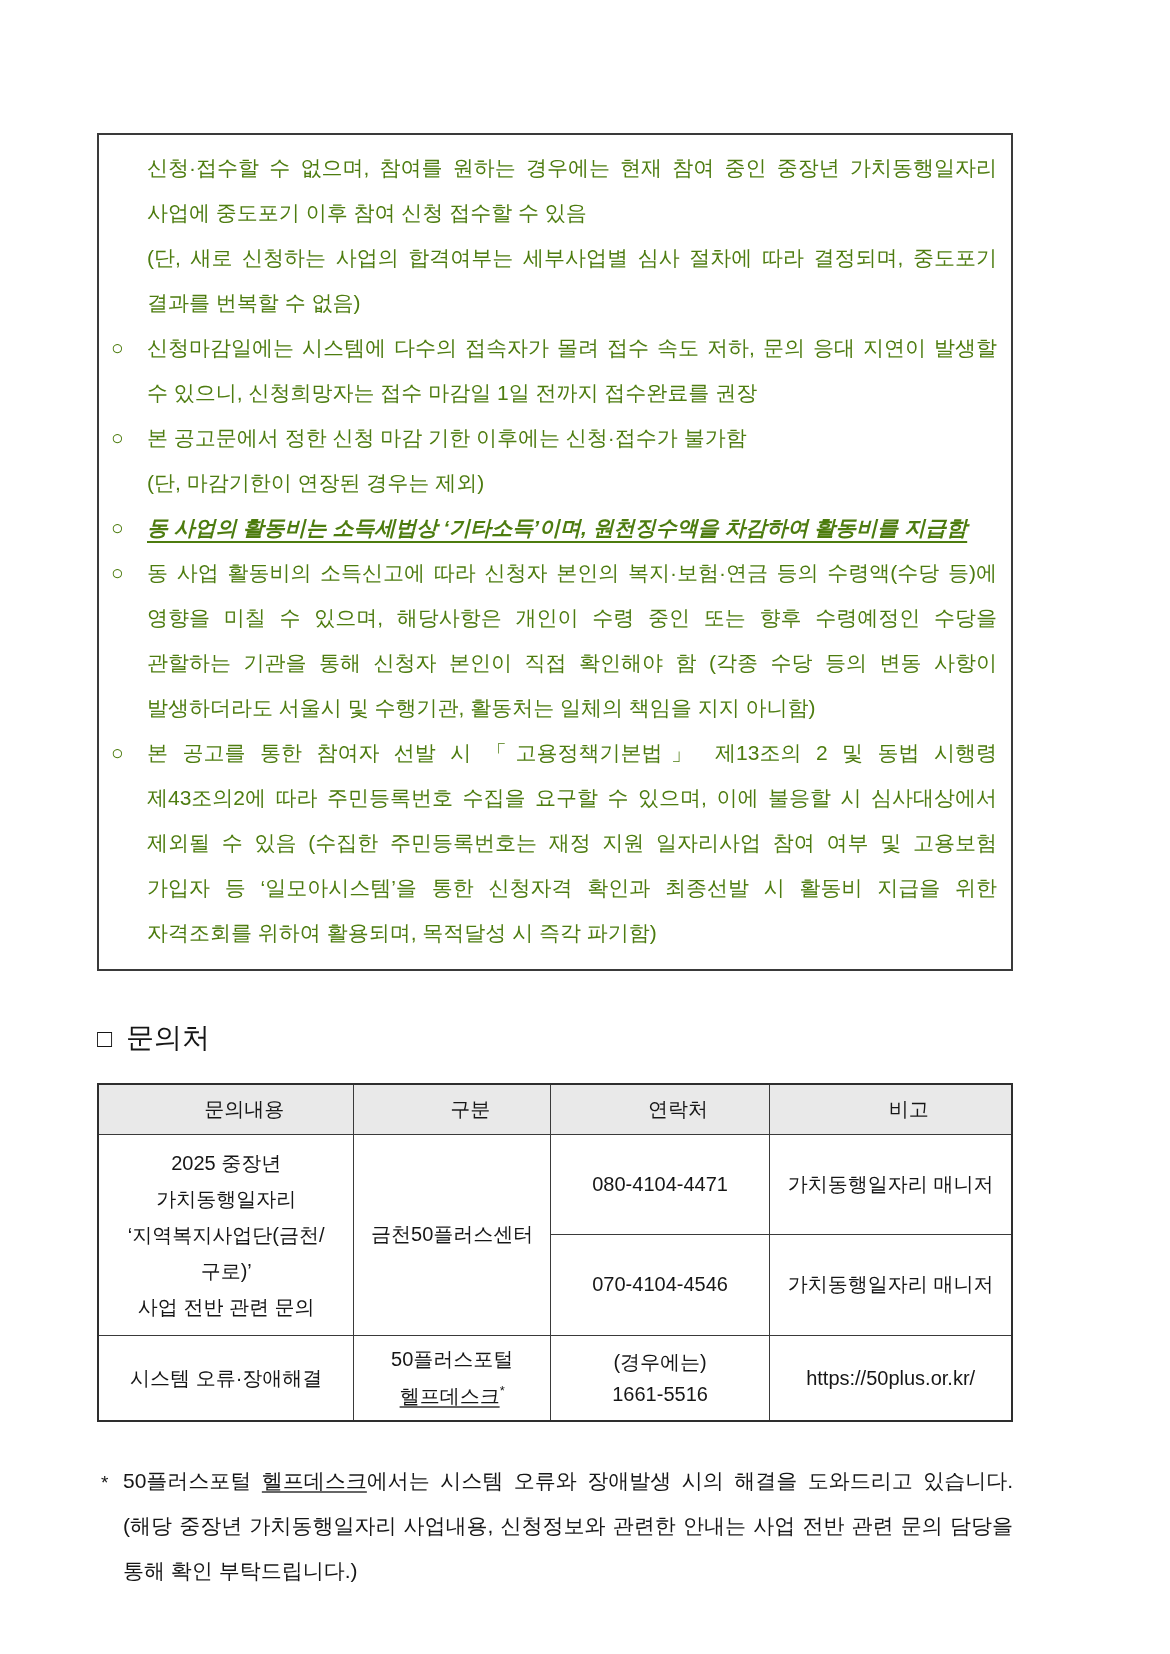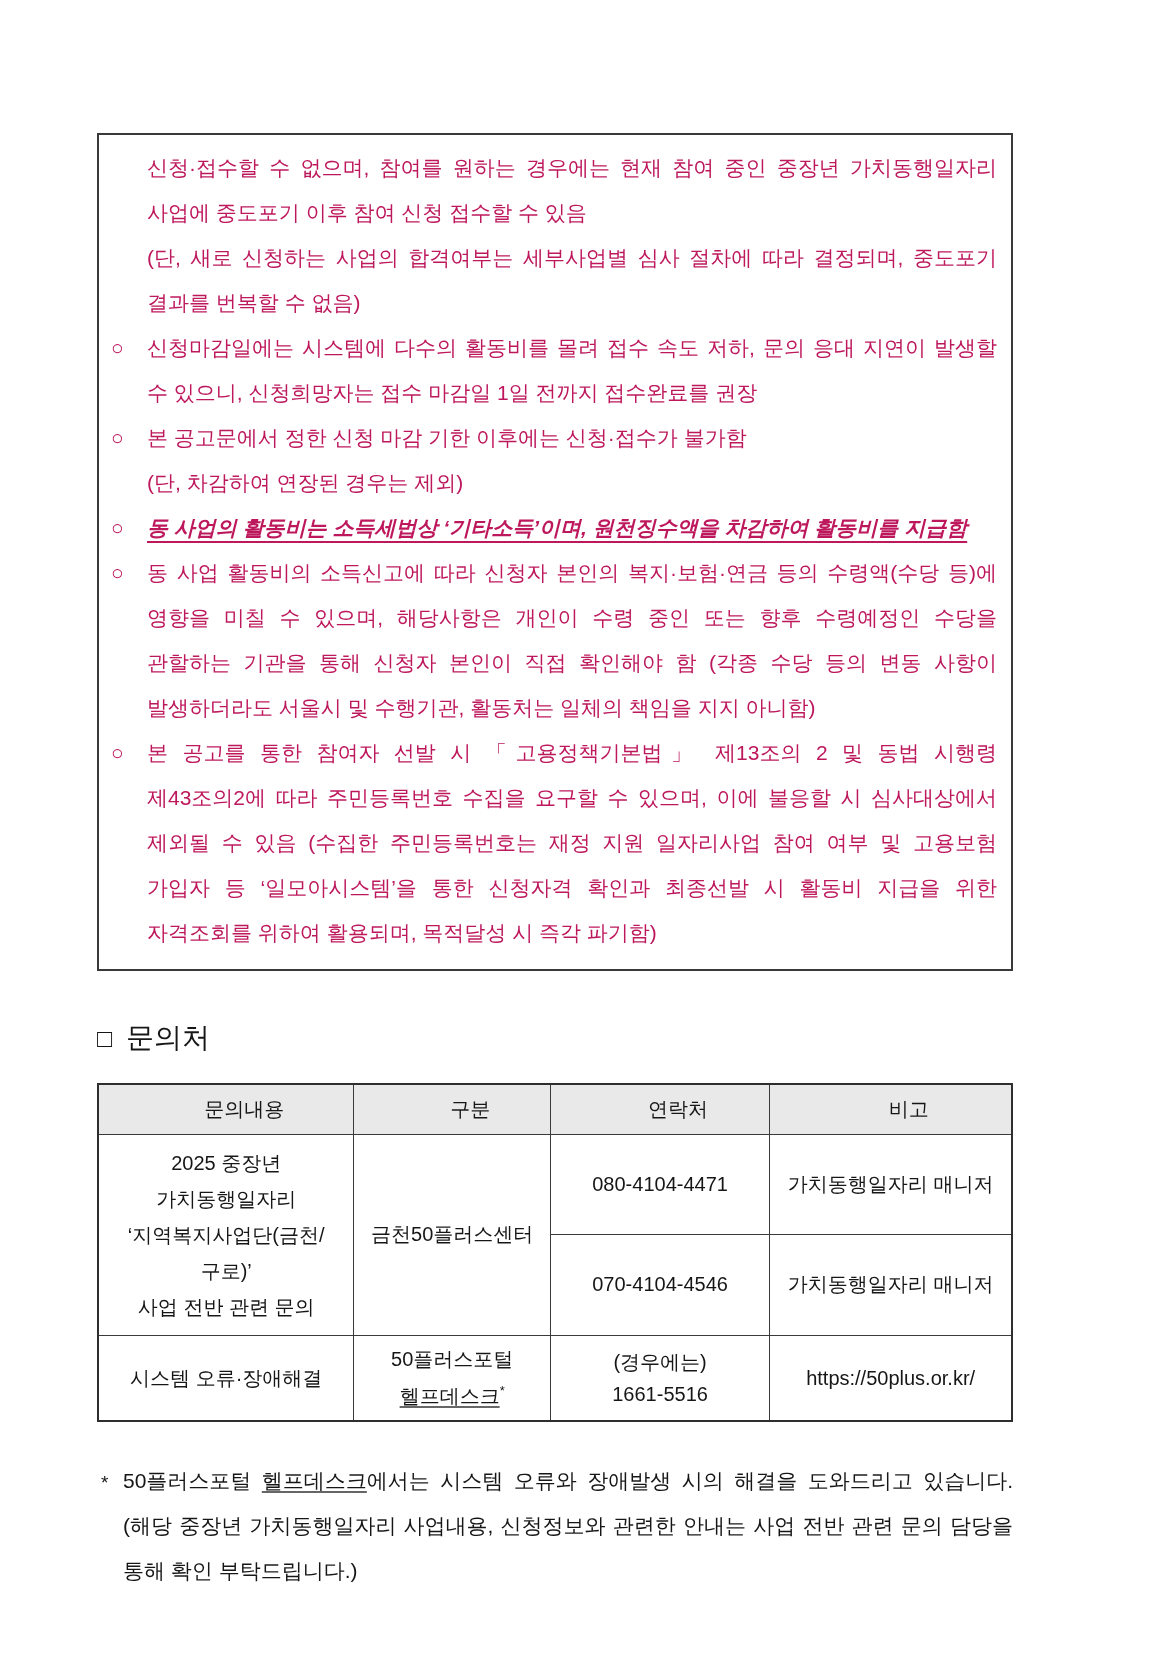--- a/index.html
+++ b/index.html
@@ -29,21 +29,21 @@
   .notice-box {
     border: 2px solid #3a3a3a;
     padding: 10px 14px 14px 12px;
     background: #ffffff;
   }
   .para {
     font-size: 21px;
     line-height: 45px;
     text-align: justify;
     word-break: keep-all;
-    color: #be185d;
+    color: #4d7c0f;
   }
   .hang { padding-left: 36px; }
   .bullet { position: relative; padding-left: 36px; }
   .bullet .marker {
     position: absolute;
     left: 0;
     top: 0;
     font-size: 21px;
     line-height: 45px;
   }
@@ -124,28 +124,28 @@
 
     <div class="notice-box">
       <div class="para hang">
         <span>신청·접수할 수 없으며, 참여를 원하는 경우에는 현재 참여 중인 중장년 가치동행일자리 사업에 중도포기 이후 참여 신청 접수할 수 있음</span>
       </div>
       <div class="para hang">
         <span>(단, 새로 신청하는 사업의 합격여부는 세부사업별 심사 절차에 따라 결정되며, 중도포기 결과를 번복할 수 없음)</span>
       </div>
       <div class="para bullet">
         <span class="marker">○</span>
-        <span>신청마감일에는 시스템에 다수의 활동비를 몰려 접수 속도 저하, 문의 응대 지연이 발생할 수 있으니, 신청희망자는 접수 마감일 1일 전까지 접수완료를 권장</span>
+        <span>신청마감일에는 시스템에 다수의 접속자가 몰려 접수 속도 저하, 문의 응대 지연이 발생할 수 있으니, 신청희망자는 접수 마감일 1일 전까지 접수완료를 권장</span>
       </div>
       <div class="para bullet">
         <span class="marker">○</span>
         <span>본 공고문에서 정한 신청 마감 기한 이후에는 신청·접수가 불가함</span>
       </div>
       <div class="para hang">
-        <span>(단, 차감하여 연장된 경우는 제외)</span>
+        <span>(단, 마감기한이 연장된 경우는 제외)</span>
       </div>
       <div class="para bullet">
         <span class="marker">○</span>
         <span class="strong-line">동 사업의 활동비는 소득세법상 ‘기타소득’이며, 원천징수액을 차감하여 활동비를 지급함</span>
       </div>
       <div class="para bullet">
         <span class="marker">○</span>
         <span>동 사업 활동비의 소득신고에 따라 신청자 본인의 복지·보험·연금 등의 수령액(수당 등)에 영향을 미칠 수 있으며, 해당사항은 개인이 수령 중인 또는 향후 수령예정인 수당을 관할하는 기관을 통해 신청자 본인이 직접 확인해야 함 (각종 수당 등의 변동 사항이 발생하더라도 서울시 및 수행기관, 활동처는 일체의 책임을 지지 아니함)</span>
       </div>
       <div class="para bullet">

